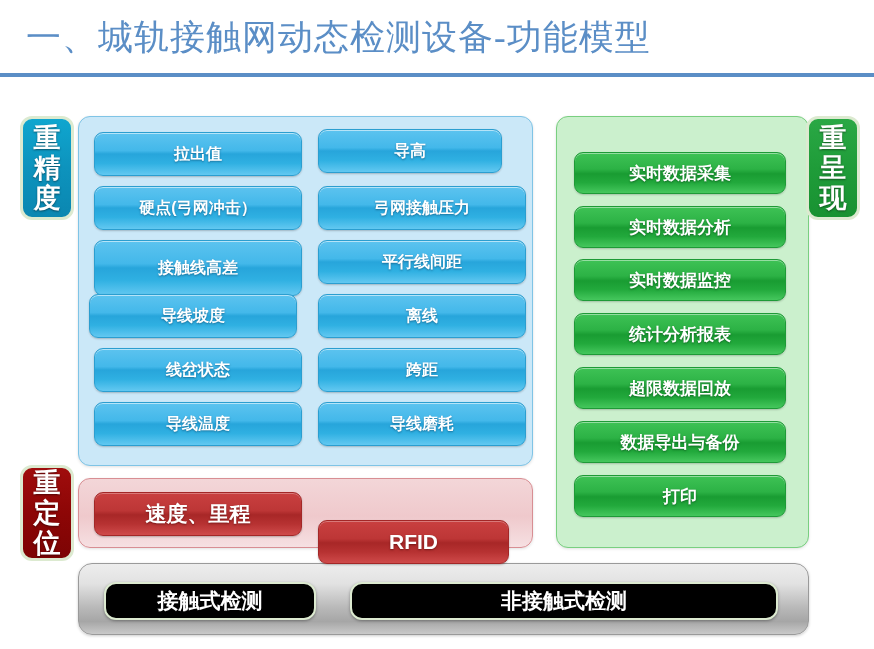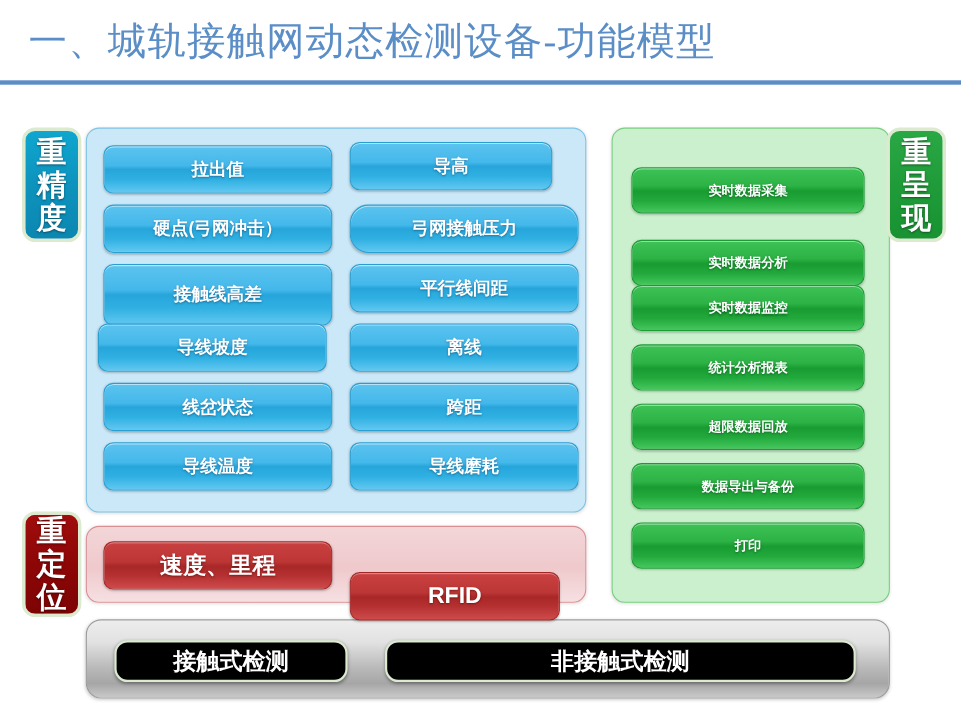--- a/index.html
+++ b/index.html
@@ -63,21 +63,21 @@
   }
 
   
   .pill-green {
     background: linear-gradient(to bottom,
                 #3ec255 0%, #2cb245 40%,
                 #199c32 52%, #22a93c 74%, #45c75d 100%);
     border: 1px solid #1e9a37;
     box-shadow: inset 0 1px 0 rgba(255,255,255,.45),
                 0 1px 2px rgba(0,0,0,.2);
-    font-size: 12px;
+    font-size: 17px;
     text-shadow: 0 1px 2px rgba(0,50,15,.5);
   }
 
   
   .pill-red {
     background: linear-gradient(to bottom,
                 #c94040 0%, #bd3636 42%,
                 #a82727 52%, #b73232 74%, #cf4a4a 100%);
     border: 1px solid #a32727;
     box-shadow: inset 0 1px 0 rgba(255,255,255,.3),
@@ -188,21 +188,21 @@
 <div class="pill pill-blue" style="left:94px;  top:132px; width:208px; height:44px;">
     <span>拉出值</span>
   </div>
 <div class="pill pill-blue" style="left:318px; top:129px; width:184px; height:44px;">
     <span>导高</span>
   </div>
 
 <div class="pill pill-blue" style="left:94px;  top:186px; width:208px; height:44px;">
     <span>硬点(弓网冲击）</span>
   </div>
-<div class="pill pill-blue" style="left:318px; top:186px; width:208px; height:44px;border-radius:17px;">
+<div class="pill pill-blue" style="left:318px; top:186px; width:208px; height:44px;">
     <span>弓网接触压力</span>
   </div>
 
 <div class="pill pill-blue" style="left:94px;  top:240px; width:208px; height:56px;">
     <span>接触线高差</span>
   </div>
 <div class="pill pill-blue" style="left:318px; top:240px; width:208px; height:44px;">
     <span>平行线间距</span>
   </div>
 
@@ -230,21 +230,21 @@
 <div class="pill pill-red" style="left:94px;  top:492px; width:208px; height:44px;">
     <span>速度、里程</span>
   </div>
 <div class="pill pill-red" style="left:318px; top:520px; width:191px; height:44px;">
     <span>RFID</span>
   </div>
 
 <div class="pill pill-green" style="left:574px; top:152px; width:212px; height:42px;">
     <span>实时数据采集</span>
   </div>
-<div class="pill pill-green" style="left:574px; top:206px; width:212px; height:42px;margin-top:12px;">
+<div class="pill pill-green" style="left:574px; top:206px; width:212px; height:42px;">
     <span>实时数据分析</span>
   </div>
 <div class="pill pill-green" style="left:574px; top:259px; width:212px; height:42px;">
     <span>实时数据监控</span>
   </div>
 <div class="pill pill-green" style="left:574px; top:313px; width:212px; height:42px;">
     <span>统计分析报表</span>
   </div>
 <div class="pill pill-green" style="left:574px; top:367px; width:212px; height:42px;">
     <span>超限数据回放</span>

